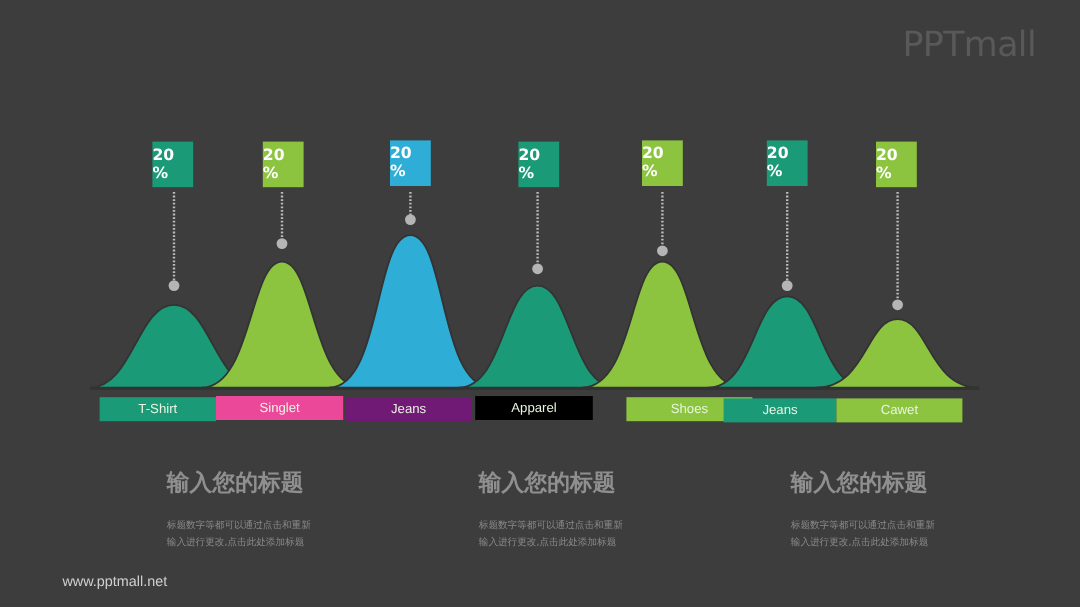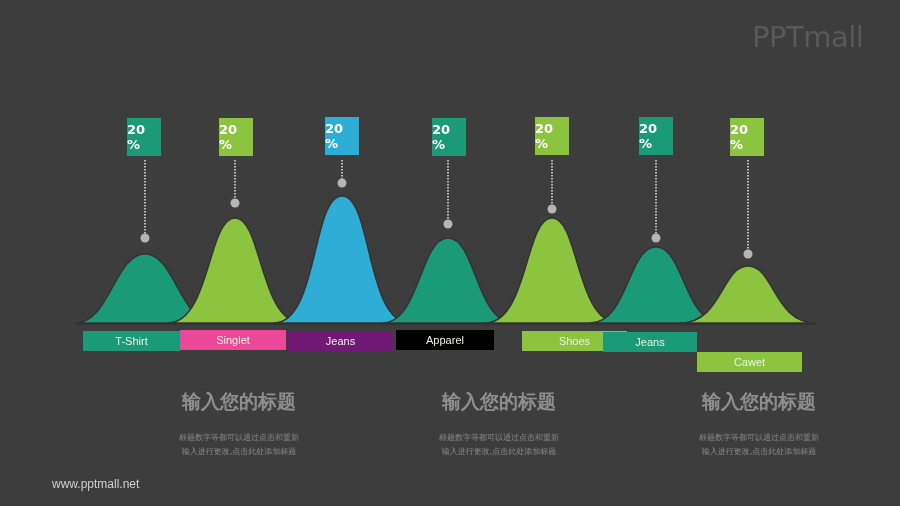--- a/index.html
+++ b/index.html
@@ -2,21 +2,21 @@
 <html><head>
 <meta charset="utf-8">
 <style>
   html, body { margin:0; padding:0; }
   body { width:900px; height:506px; background:#3d3d3d; position:relative; overflow:hidden; font-family:"Liberation Sans", sans-serif; }
   .logo { position:absolute; left:752px; top:20px; font-family:"DejaVu Sans", sans-serif; font-size:29px; font-weight:normal; color:#595959; letter-spacing:-0.5px; }
   .chart { position:absolute; left:0; top:0; width:900px; height:506px; }
   .tag { position:absolute; width:34px; height:38px; color:#fff; font-family:"DejaVu Sans", sans-serif; font-weight:bold; font-size:13px; line-height:15px; padding-top:4px; box-sizing:border-box; }
   .tag span { display:block; }
   .label { position:absolute; height:20px; color:#e8f5e0; font-size:11px; text-align:center; line-height:20px; }
-  .block { position:absolute; width:200px;text-align:center; }
+  .block { position:absolute; width:200px; }
   .block .title { font-family:"DejaVu Sans", sans-serif; font-weight:bold; font-size:19px; color:#8f8f8f; white-space:nowrap; }
   .block .desc { font-family:"DejaVu Sans", sans-serif; font-size:8px; color:#8a8a8a; line-height:14px; margin-top:16px; }
   .footer { position:absolute; left:52px; top:477px; font-size:12px; color:#d0d0d0; }
 </style>
 </head>
 <body>
 
 <div class="logo">PPTmall</div>
 
 <svg class="chart" viewBox="0 0 900 506">
@@ -79,21 +79,21 @@
     <span>20</span>
     <span>%</span>
   </div>
 
 <div class="label" style="left:83px;top:331px;width:97px;background:#1b9a78;">T-Shirt</div>
 <div class="label" style="left:180px;top:330px;width:106px;background:#ec4899;">Singlet</div>
 <div class="label" style="left:288px;top:331px;width:105px;background:#701a75;">Jeans</div>
 <div class="label" style="left:396px;top:330px;width:98px;background:#000000;">Apparel</div>
 <div class="label" style="left:522px;top:331px;width:105px;background:#8cc43f;">Shoes</div>
 <div class="label" style="left:603px;top:332px;width:94px;background:#1b9a78;">Jeans</div>
-<div class="label" style="left:697px;top:332px;width:105px;background:#8cc43f;margin-top:20px;">Cawet</div>
+<div class="label" style="left:697px;top:332px;width:105px;background:#8cc43f;">Cawet</div>
 
 <div class="block" style="left:139px;top:389px;">
   <div class="title">输入您的标题</div>
   <div class="desc">
       <div>标题数字等都可以通过点击和重新</div>
       <div>输入进行更改,点击此处添加标题</div>
     </div>
 </div>
 <div class="block" style="left:399px;top:389px;">
   <div class="title">输入您的标题</div>

